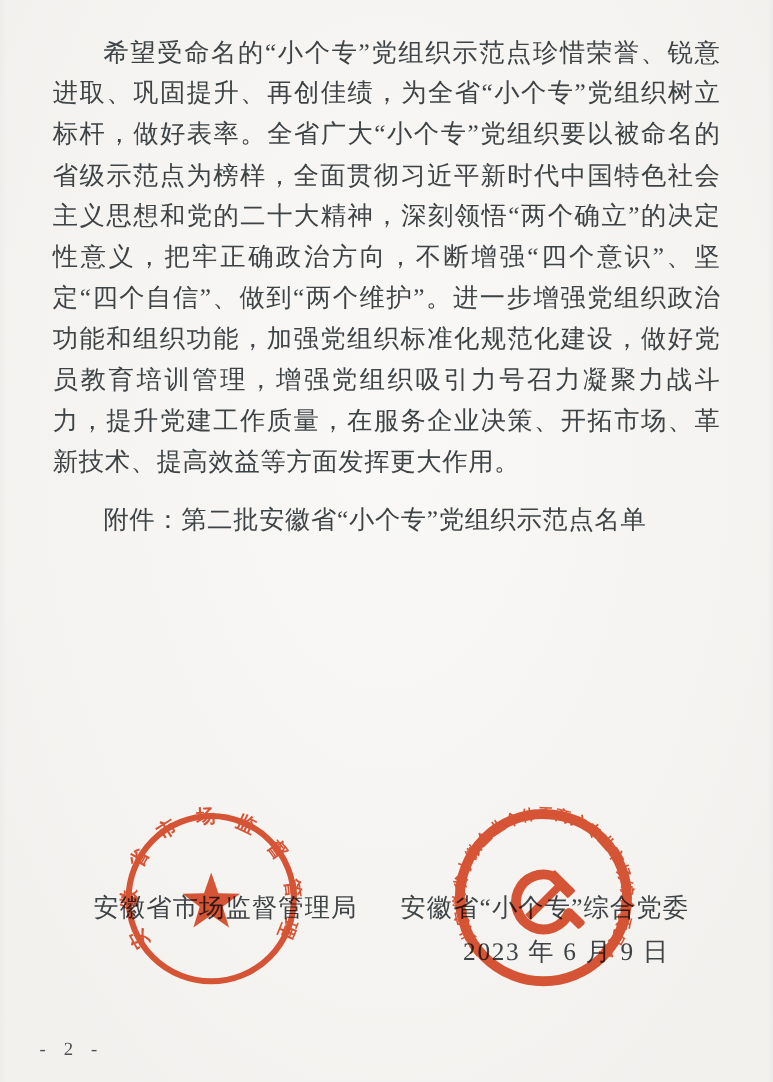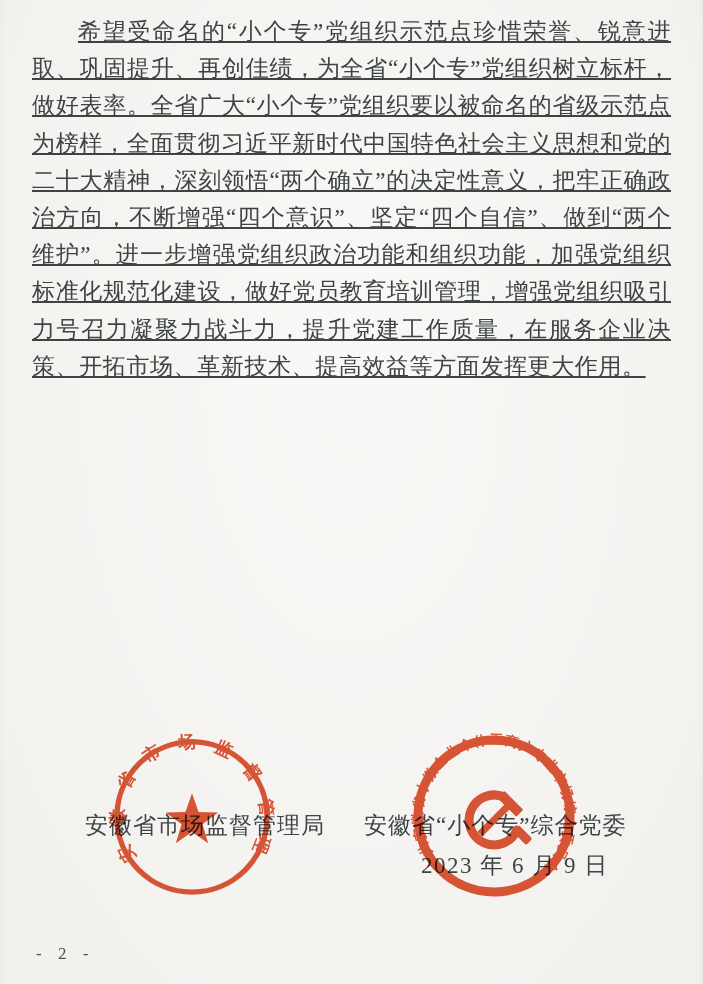--- a/index.html
+++ b/index.html
@@ -17,39 +17,40 @@
     color:#3e4346;
   }
   .body-text{
     position:absolute;
     left:32px;top:13px;width:639px;
     font-size:23px;line-height:37.2px;
     letter-spacing:0.6px;
     text-align:justify;
     text-justify:inter-ideograph;
   }
-  .body-text p{margin:0;text-indent:2em;text-decoration:underline;}
+  .body-text p{margin:16px;text-indent:2em;}
   .attachment{margin-top:41px;}
   .sig{position:absolute;font-size:23px;letter-spacing:1px;white-space:nowrap;z-index:1;}
   .sig-left{left:85px;top:810px;}
   .sig-right{left:364px;top:810px;}
   .date-line{position:absolute;left:421px;top:850px;font-size:23px;letter-spacing:1.5px;white-space:nowrap;z-index:1;}
   .page-num{position:absolute;left:36px;top:944px;font-size:17px;letter-spacing:6px;color:#4c5154;}
   .seal{position:absolute;mix-blend-mode:multiply;opacity:0.92;z-index:2;pointer-events:none;}
   .seal-left{left:108px;top:733px;width:168px;height:168px;}
   .seal-right{left:409px;top:731px;width:170px;height:170px;}
   .seal text{font-family:"Liberation Serif","DejaVu Serif",serif;font-weight:bold;}
 </style>
 </head>
 <body>
 
 <div class="page">
 
   <div class="body-text">
     <p>希望受命名的“小个专”党组织示范点珍惜荣誉、锐意进取、巩固提升、再创佳绩，为全省“小个专”党组织树立标杆，做好表率。全省广大“小个专”党组织要以被命名的省级示范点为榜样，全面贯彻习近平新时代中国特色社会主义思想和党的二十大精神，深刻领悟“两个确立”的决定性意义，把牢正确政治方向，不断增强“四个意识”、坚定“四个自信”、做到“两个维护”。进一步增强党组织政治功能和组织功能，加强党组织标准化规范化建设，做好党员教育培训管理，增强党组织吸引力号召力凝聚力战斗力，提升党建工作质量，在服务企业决策、开拓市场、革新技术、提高效益等方面发挥更大作用。</p>
+    <p class="attachment">附件：第二批安徽省“小个专”党组织示范点名单</p>
   </div>
 
   <div class="sig sig-left">安徽省市场监督管理局</div>
   <div class="sig sig-right">安徽省“小个专”综合党委</div>
   <div class="date-line">2023 年 6 月 9 日</div>
 
   <svg class="seal seal-left" viewBox="-85 -85 170 170">
     <circle r="76" fill="none" stroke-width="5.5" stroke="#dd4a27"></circle>
     <defs>
       <path id="sealArcL" d="M -55 43 A 70 70 0 1 1 55 43" fill="none"></path>

